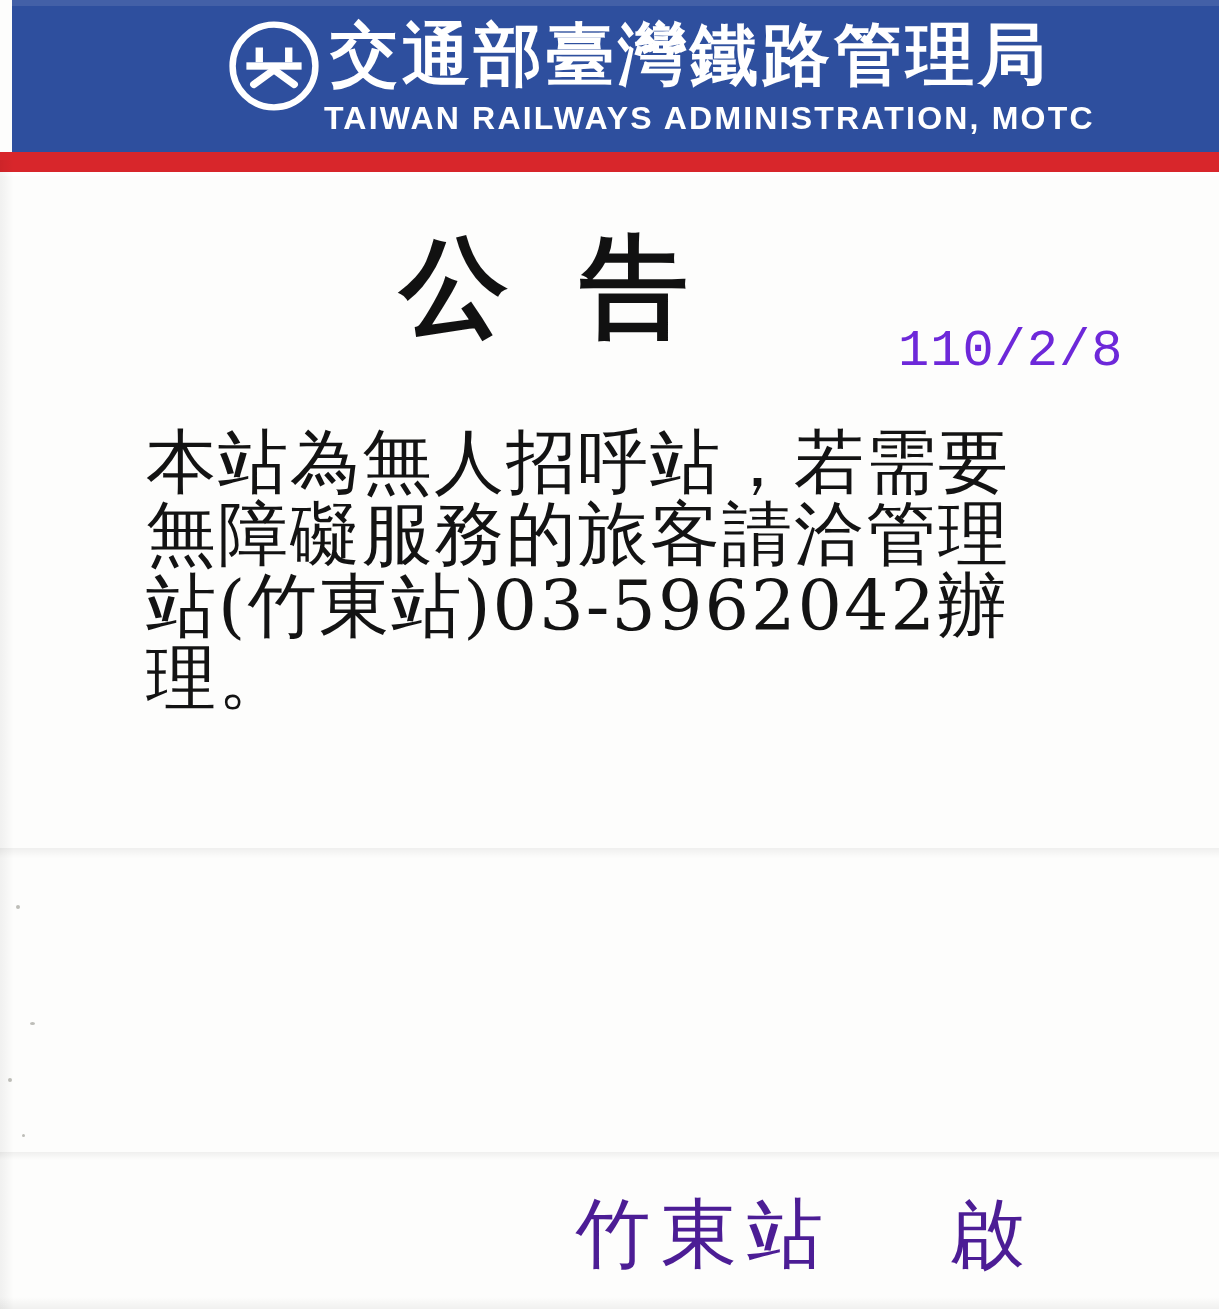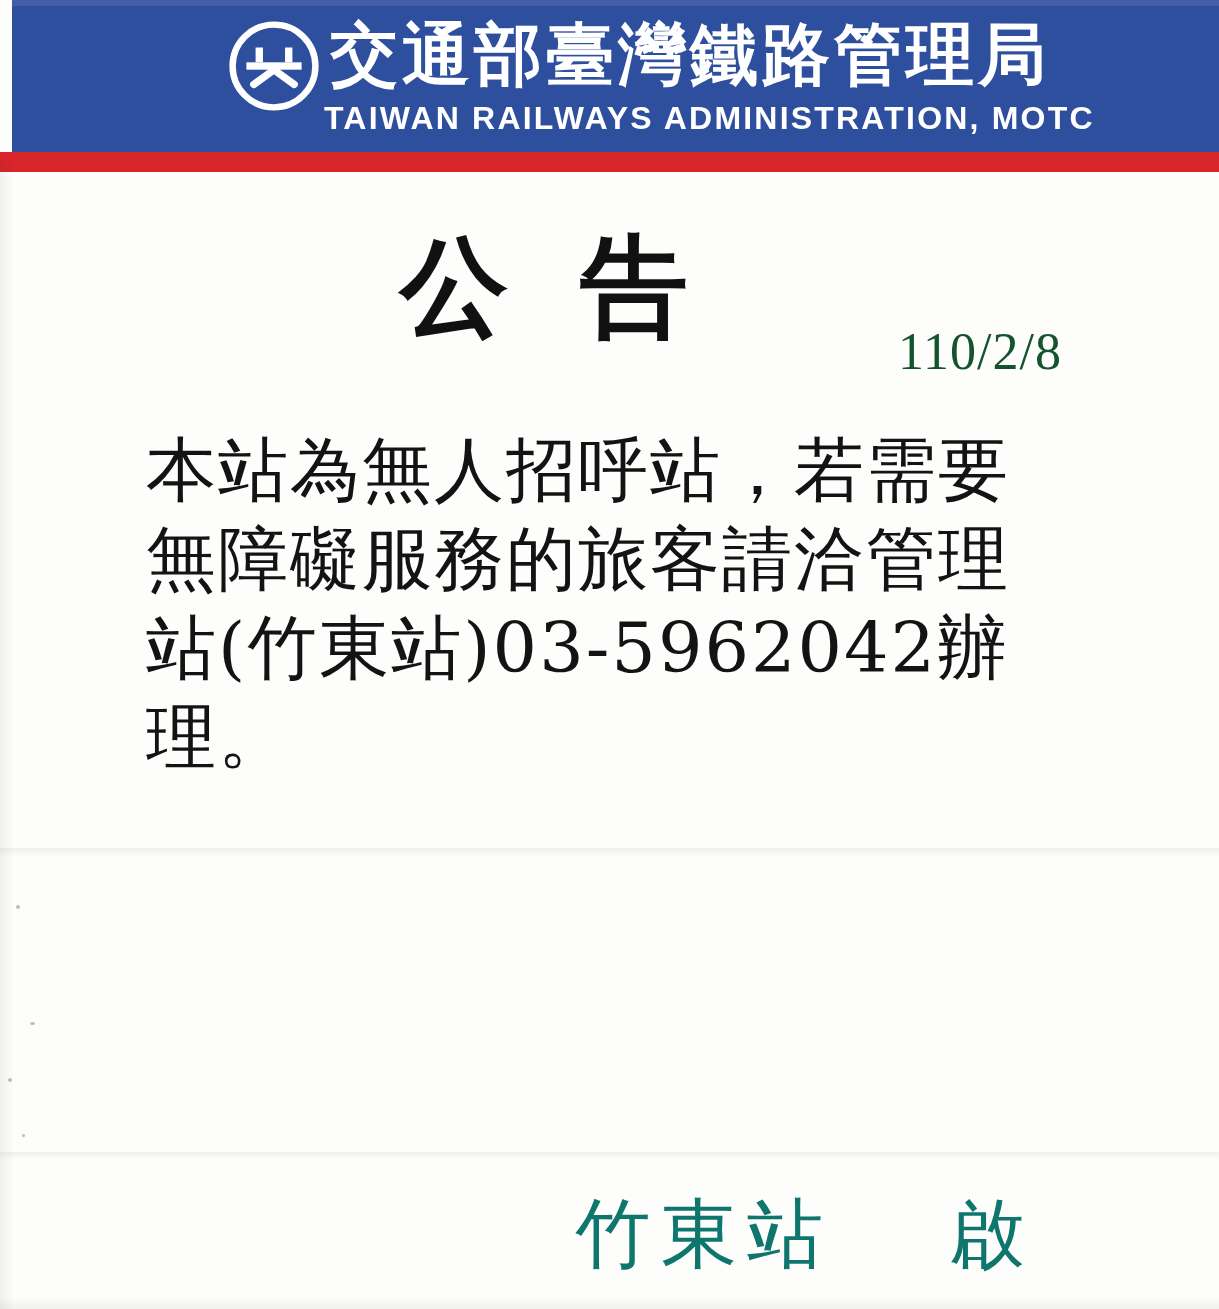--- a/index.html
+++ b/index.html
@@ -140,47 +140,47 @@
     font-weight: bold;
     letter-spacing: 72px;
     line-height: 1;
     color: #111111;
     white-space: nowrap;
   }
 
   .notice-date {
     position: absolute;
     left: 898px; top: 148px;
-    font-family: Liberation Serif, serif;
+    font-family: Liberation Mono, monospace;
     font-size: 52px;
     letter-spacing: 1px;
-    color: #14532d;
+    color: #6d28d9;
     white-space: nowrap;
   }
 
   .notice-body {
     position: absolute;
     left: 146px; top: 252px;
     width: 930px;
     font-family: "DejaVu Serif", serif;
     font-size: 70px;
-    line-height: 89px;
+    line-height: 72px;
     letter-spacing: 2px;
     color: #131313;
     text-align: left;
   }
 
   .notice-signature {
     position: absolute;
     left: 575px; top: 1010px;
     font-family: "DejaVu Serif", serif;
     font-size: 76px;
     font-weight: normal;
     letter-spacing: 10px;
-    color: #0f766e;
+    color: #4c1d95;
     white-space: nowrap;
   }
   .sig-gap { display: inline-block; width: 48px; }
 </style>
 </head>
 <body>
 
 <div class="page">
 
   <div class="header-band">

